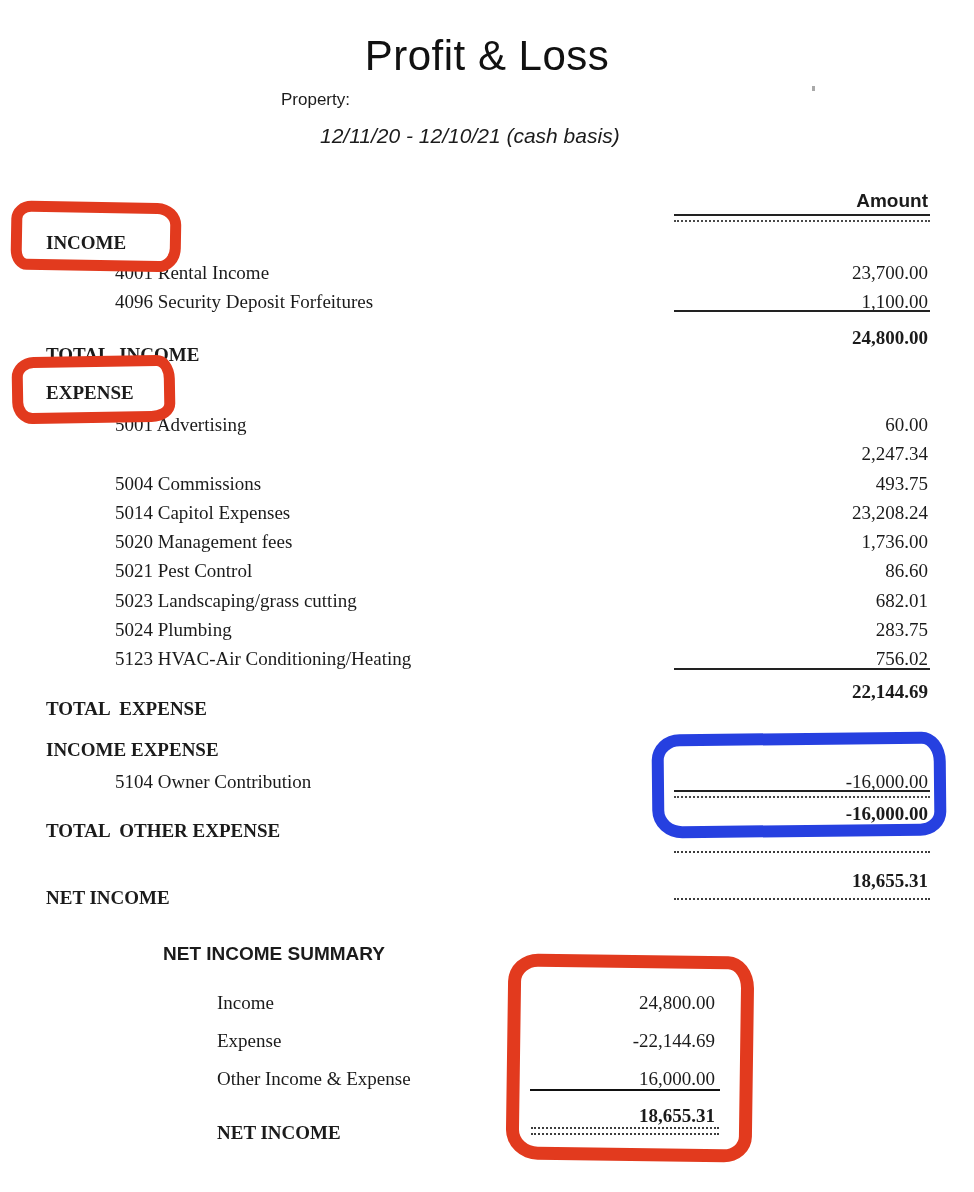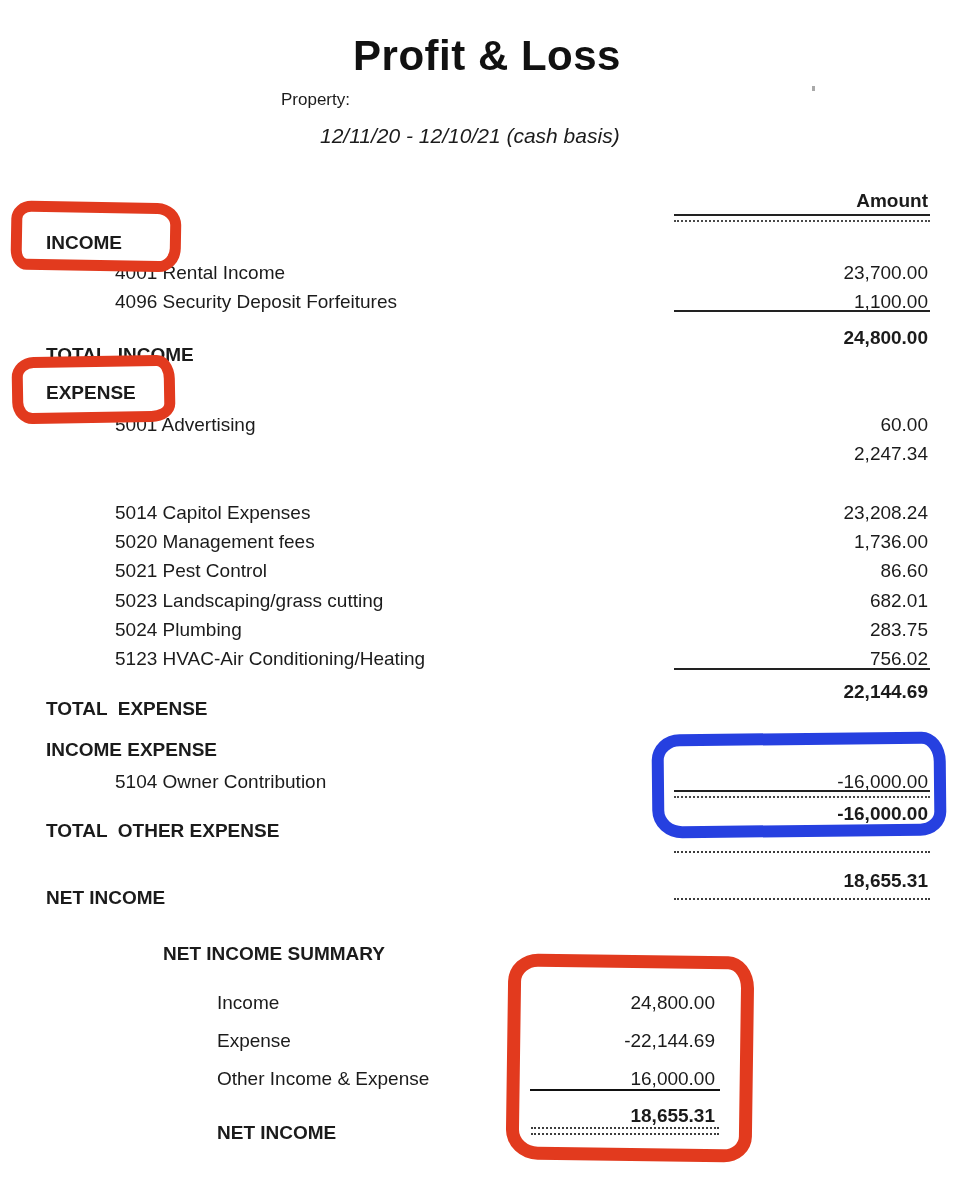--- a/index.html
+++ b/index.html
@@ -3,26 +3,26 @@
 <meta charset="utf-8">
 <style>
   html,body { margin:0; padding:0; background:#fff; }
   .page {
     position:relative; width:974px; height:1192px; background:#ffffff;
     font-family:"Liberation Sans", sans-serif; color:#1b1b1b; font-size:19px;
     overflow:hidden;
   }
   .title {
     position:absolute; top:32px; left:0; width:974px; text-align:center;
-    font-size:42px; font-weight:700; letter-spacing:0.5px; color:#111;
+    font-size:42px; font-weight:400; letter-spacing:0.5px; color:#111;
   }
   .property { position:absolute; top:90px; left:281px; font-size:17px; }
   .daterange { position:absolute; top:124px; left:320px; font-size:21px; font-style:italic; }
   .amount-header { position:absolute; top:190px; right:46px; font-weight:700; }
-  .row { position:absolute; left:0; width:974px; height:24px; white-space:pre; }
+  .row { position:absolute; left:0; width:974px; height:24px; white-space:pre;font-family:Liberation Serif, serif; }
   .row .lbl { position:absolute; left:115px; top:0; }
   .row .val { position:absolute; right:46px; top:0; }
   .row.section .lbl { left:46px; font-weight:700; }
   .row.total .lbl { left:46px; font-weight:700;margin-top:17px; }
   .row.total .val { font-weight:700; }
   .srow .lbl { left:217px; }
   .srow .val { right:259px; }
   .srow.total .lbl { left:217px; font-weight:700; }
   .srow.total .val { font-weight:700; }
   .sheader { position:absolute; left:163px; font-weight:700; }
@@ -80,20 +80,24 @@
 
   <div class="row section" style="top:382px">
     <span class="lbl">EXPENSE</span>
   </div>
   <div class="row" style="top:414px">
     <span class="lbl">5001 Advertising</span>
     <span class="val">60.00</span>
   </div>
   <div class="row" style="top:443px">
     <span class="val">2,247.34</span>
+  </div>
+  <div class="row" style="top:473px">
+    <span class="lbl">5004 Commissions</span>
+    <span class="val">493.75</span>
   </div>
   <div class="row" style="top:502px">
     <span class="lbl">5014 Capitol Expenses</span>
     <span class="val">23,208.24</span>
   </div>
   <div class="row" style="top:531px">
     <span class="lbl">5020 Management fees</span>
     <span class="val">1,736.00</span>
   </div>
   <div class="row" style="top:560px">

